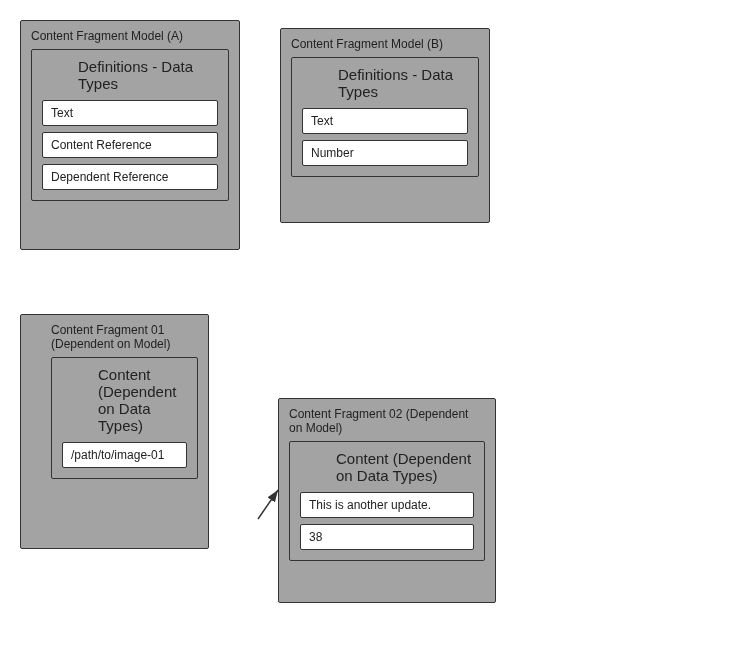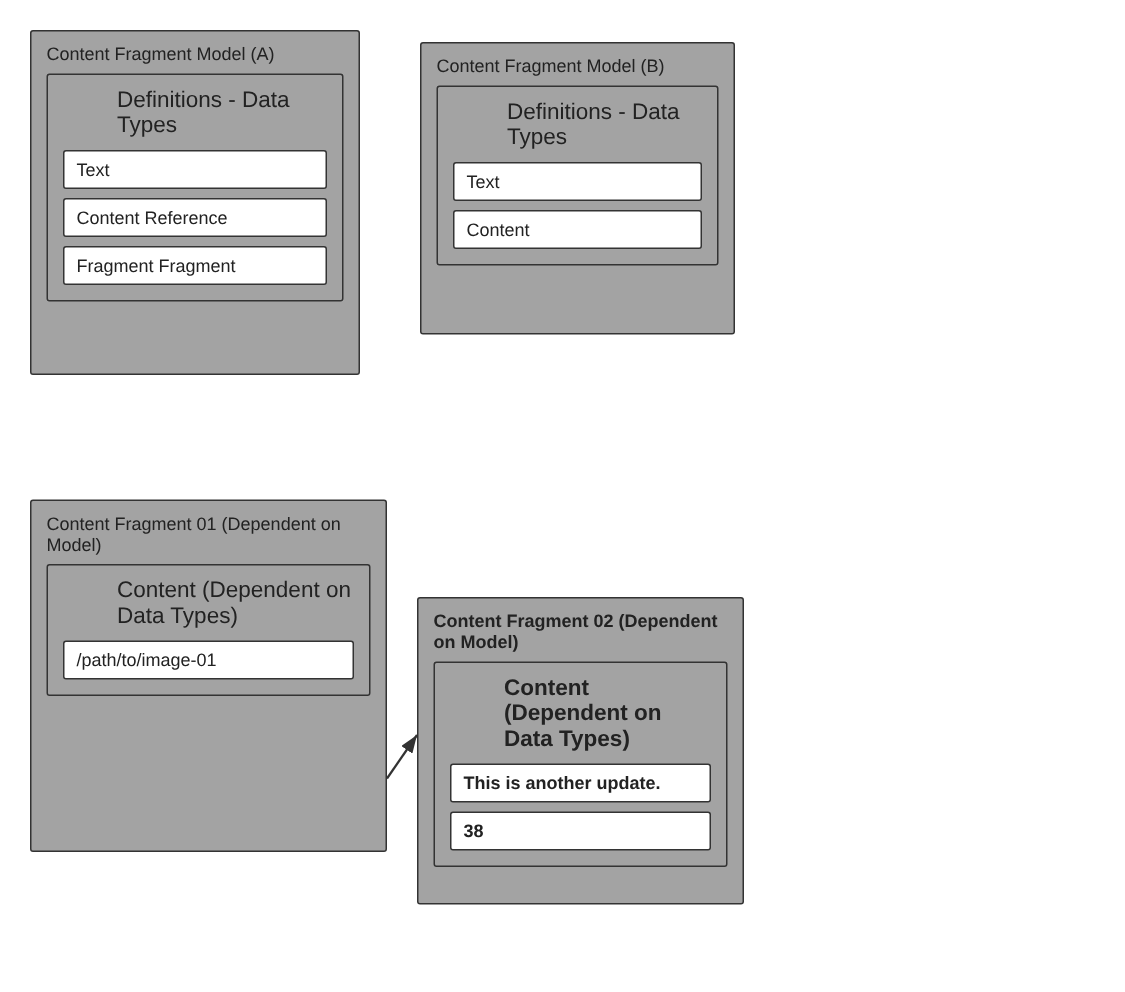--- a/index.html
+++ b/index.html
@@ -79,42 +79,42 @@
 <body>
 
 <div class="diagram-container">
 
   <div class="card" style="left:20px; top:20px; width:220px; height:230px;">
     <div class="card-title">Content Fragment Model (A)</div>
     <div class="card-inner">
       <div class="card-inner-title">Definitions - Data Types</div>
       <div class="field-box">Text</div>
       <div class="field-box">Content Reference</div>
-      <div class="field-box">Fragment Fragment</div>
+      <div class="field-box">Dependent Reference</div>
     </div>
   </div>
 
   <div class="card" style="left:280px; top:28px; width:210px; height:195px;">
     <div class="card-title">Content Fragment Model (B)</div>
     <div class="card-inner">
       <div class="card-inner-title">Definitions - Data Types</div>
       <div class="field-box">Text</div>
-      <div class="field-box">Content</div>
+      <div class="field-box">Number</div>
     </div>
   </div>
 
-  <div class="card" style="left:20px; top:333px; width:238px; height:235px;">
+  <div class="card" style="left:20px; top:314px; width:189px; height:235px;padding-left:20px;">
     <div class="card-title">Content Fragment  01 (Dependent on Model)</div>
     <div class="card-inner">
       <div class="card-inner-title">Content (Dependent on Data Types)</div>
       <div class="field-box">/path/to/image-01</div>
     </div>
   </div>
 
-  <div class="card" style="left:278px; top:398px; width:218px; height:205px;font-weight:bold;">
+  <div class="card" style="left:278px; top:398px; width:218px; height:205px;">
     <div class="card-title">Content Fragment 02 (Dependent on Model)</div>
     <div class="card-inner">
       <div class="card-inner-title">Content  (Dependent on Data Types)</div>
       <div class="field-box">This is another update.</div>
       <div class="field-box">38</div>
     </div>
   </div>
 
   <svg class="arrow-svg" xmlns="http://www.w3.org/2000/svg">
 

